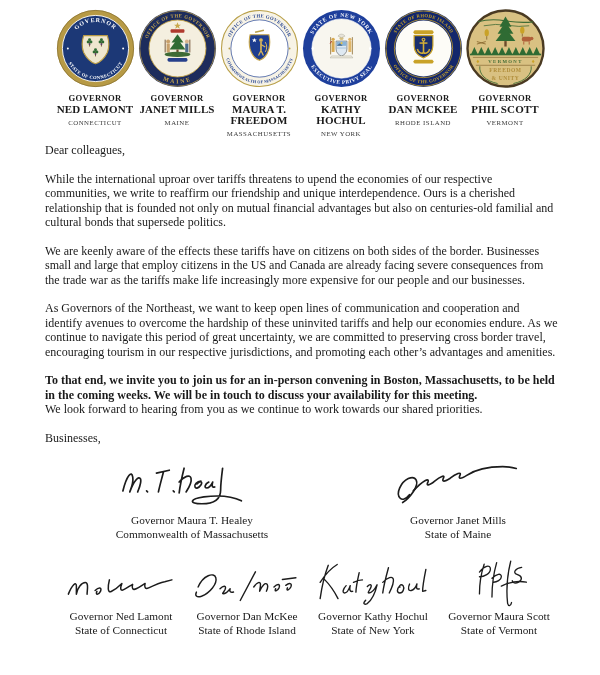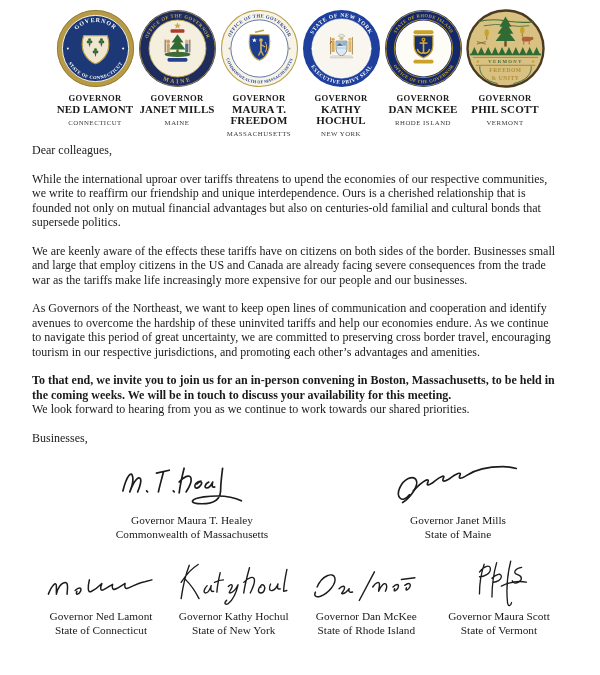--- a/index.html
+++ b/index.html
@@ -8,30 +8,30 @@
   .seals-row{display:flex;justify-content:center;padding-top:9px;}
   .seal-col{width:82px;display:flex;justify-content:center;}
   svg.seal{width:79px;height:79px;}
   .seal-arc{font-family:"Liberation Serif",serif;font-weight:bold;}
   .officials-row{display:flex;justify-content:center;margin-top:5px;}
   .official{width:82px;text-align:center;line-height:11px;}
   .official .o-title{font-weight:bold;font-size:8.6px;letter-spacing:.3px;}
   .official .o-name{font-weight:bold;font-size:11px;letter-spacing:.1px;}
   .official .o-state{font-size:6.8px;color:#3a3a3a;margin-top:2px;letter-spacing:.5px;}
   .date-line{text-align:right;padding-right:42px;font-size:12px;margin-top:9px;}
-  .letter-body{padding:0 42px 0 32px;font-size:12px;line-height:14.5px;margin-top:4px;}
+  .letter-body{padding:0 42px 0 45px;font-size:12px;line-height:14.5px;margin-top:4px;}
   .letter-body p{margin:0 0 14px 0;}
   .b-block{font-weight:bold;display:block;}
   .n-block{display:block;}
   .closing{margin-bottom:0;}
   .sig-primary{display:flex;justify-content:space-between;padding:0 47px 0 76px;margin-top:8px;align-items:flex-end;}
   .sig-primary .sig-block{text-align:center;}
   .sig-primary .col-a{width:232px;}
   .sig-primary .col-b{width:190px;}
-  .sig-secondary{display:flex;justify-content:space-between;padding:0 38px;margin-top:16px;align-items:flex-end;}
+  .sig-secondary{display:flex;justify-content:flex-end;padding:0 38px;margin-top:16px;align-items:flex-end;}
   .sig-secondary .sig-block{width:126px;text-align:center;}
   .sig-script{display:block;margin:0 auto;}
   .sig-name,.sig-org{font-size:11.3px;line-height:14px;}
   .sig-stroke{fill:none;stroke:#1c1c1c;stroke-width:1.7;stroke-linecap:round;stroke-linejoin:round;}
 </style>
 </head>
 <body>
 
 <div class="page">
 
@@ -305,46 +305,46 @@
     <div class="sig-block">
       <svg class="sig-script" width="116" height="44" viewBox="0 0 130 44">
         <path class="sig-stroke" d="M6,30 C10,20 15,15 15,21 L15,30 C16,23 21,17 25,17 C29,17 27,26 27,30"></path>
         <path class="sig-stroke" d="M36,26 C40,22 44,22 42,27 C40,31 36,31 38,27"></path>
         <path class="sig-stroke" d="M52,14 C50,22 50,29 54,27 C60,24 64,20 66,18 C64,23 64,27 68,25 C72,23 76,20 78,19 C77,23 78,26 82,24 C86,22 90,19 92,18 C91,22 92,25 96,23 C102,20 108,17 114,16 L122,14"></path>
       </svg>
       <div class="sig-name">Governor Ned Lamont</div>
       <div class="sig-org">State of Connecticut</div>
     </div>
     <div class="sig-block">
+      <svg class="sig-script" width="118" height="44" viewBox="0 0 140 48">
+        <path class="sig-stroke" d="M12,24 C18,10 31,6 33,13 C35,20 26,31 16,35 C10,37 8,34 10,30"></path>
+        <path class="sig-stroke" d="M38,26 C42,22 46,22 44,27 C42,31 40,32 42,32 C46,32 48,28 50,26 C49,29 50,31 54,30"></path>
+        <path class="sig-stroke" d="M62,40 L80,6"></path>
+        <path class="sig-stroke" d="M78,24 C82,18 86,17 86,21 C86,24 85,27 85,29 C88,22 92,18 94,21 C95,23 94,27 93,29"></path>
+        <path class="sig-stroke" d="M102,24 C106,20 110,20 108,25 C106,29 102,30 104,26"></path>
+        <path class="sig-stroke" d="M112,15 L128,13 M116,22 C120,19 124,19 122,24 C120,28 116,29 118,25"></path>
+      </svg>
+      <div class="sig-name">Governor Dan McKee</div>
+      <div class="sig-org">State of Rhode Island</div>
+    </div>
+    <div class="sig-block">
       <svg class="sig-script" width="122" height="50" viewBox="0 0 150 60">
         <path class="sig-stroke" d="M20,7 C15,20 12,34 10,48 M10,28 C17,17 26,9 31,6 M15,24 C22,31 28,40 32,48"></path>
         <path class="sig-stroke" d="M42,32 C38,36 37,41 40,41 C43,41 46,35 47,32 C46,36 46,40 50,39"></path>
         <path class="sig-stroke" d="M58,16 C56,25 54,34 54,40 M51,28 C55,26 60,25 62,25"></path>
         <path class="sig-stroke" d="M68,33 C72,29 74,31 72,35 C70,39 68,41 70,41 C74,41 78,35 80,31 C78,40 74,49 68,54 C64,56 62,54 66,50"></path>
         <path class="sig-stroke" d="M94,10 C91,21 88,32 87,41 M87,28 C93,22 99,20 100,24 C101,28 97,37 95,41"></path>
         <path class="sig-stroke" d="M108,32 C104,36 104,41 108,41 C112,41 114,35 112,32 C110,30 107,31 108,34"></path>
         <path class="sig-stroke" d="M120,30 C118,34 118,39 122,38 C126,37 128,33 129,30 C128,34 128,37 132,36"></path>
         <path class="sig-stroke" d="M140,12 C138,22 136,32 136,39 L140,38"></path>
       </svg>
       <div class="sig-name">Governor Kathy Hochul</div>
       <div class="sig-org">State of New York</div>
     </div>
     <div class="sig-block">
-      <svg class="sig-script" width="118" height="44" viewBox="0 0 140 48">
-        <path class="sig-stroke" d="M12,24 C18,10 31,6 33,13 C35,20 26,31 16,35 C10,37 8,34 10,30"></path>
-        <path class="sig-stroke" d="M38,26 C42,22 46,22 44,27 C42,31 40,32 42,32 C46,32 48,28 50,26 C49,29 50,31 54,30"></path>
-        <path class="sig-stroke" d="M62,40 L80,6"></path>
-        <path class="sig-stroke" d="M78,24 C82,18 86,17 86,21 C86,24 85,27 85,29 C88,22 92,18 94,21 C95,23 94,27 93,29"></path>
-        <path class="sig-stroke" d="M102,24 C106,20 110,20 108,25 C106,29 102,30 104,26"></path>
-        <path class="sig-stroke" d="M112,15 L128,13 M116,22 C120,19 124,19 122,24 C120,28 116,29 118,25"></path>
-      </svg>
-      <div class="sig-name">Governor Dan McKee</div>
-      <div class="sig-org">State of Rhode Island</div>
-    </div>
-    <div class="sig-block">
       <svg class="sig-script" width="86" height="52" viewBox="0 0 110 64">
         <path class="sig-stroke" d="M36,8 C32,20 30,34 30,46 M30,18 C36,10 44,8 44,14 C44,20 36,24 30,24"></path>
         <path class="sig-stroke" d="M52,6 C48,20 46,36 46,50 M46,26 C52,20 58,19 58,24 C58,28 52,31 48,31"></path>
         <path class="sig-stroke" d="M70,4 C66,20 64,40 66,58 C67,62 70,62 71,57"></path>
         <path class="sig-stroke" d="M84,12 C76,13 72,19 78,21 C84,23 86,27 80,31 C76,33 72,32 72,29"></path>
         <path class="sig-stroke" d="M58,36 C68,31 80,29 90,31"></path>
       </svg>
       <div class="sig-name">Governor Maura Scott</div>
       <div class="sig-org">State of Vermont</div>
     </div>

